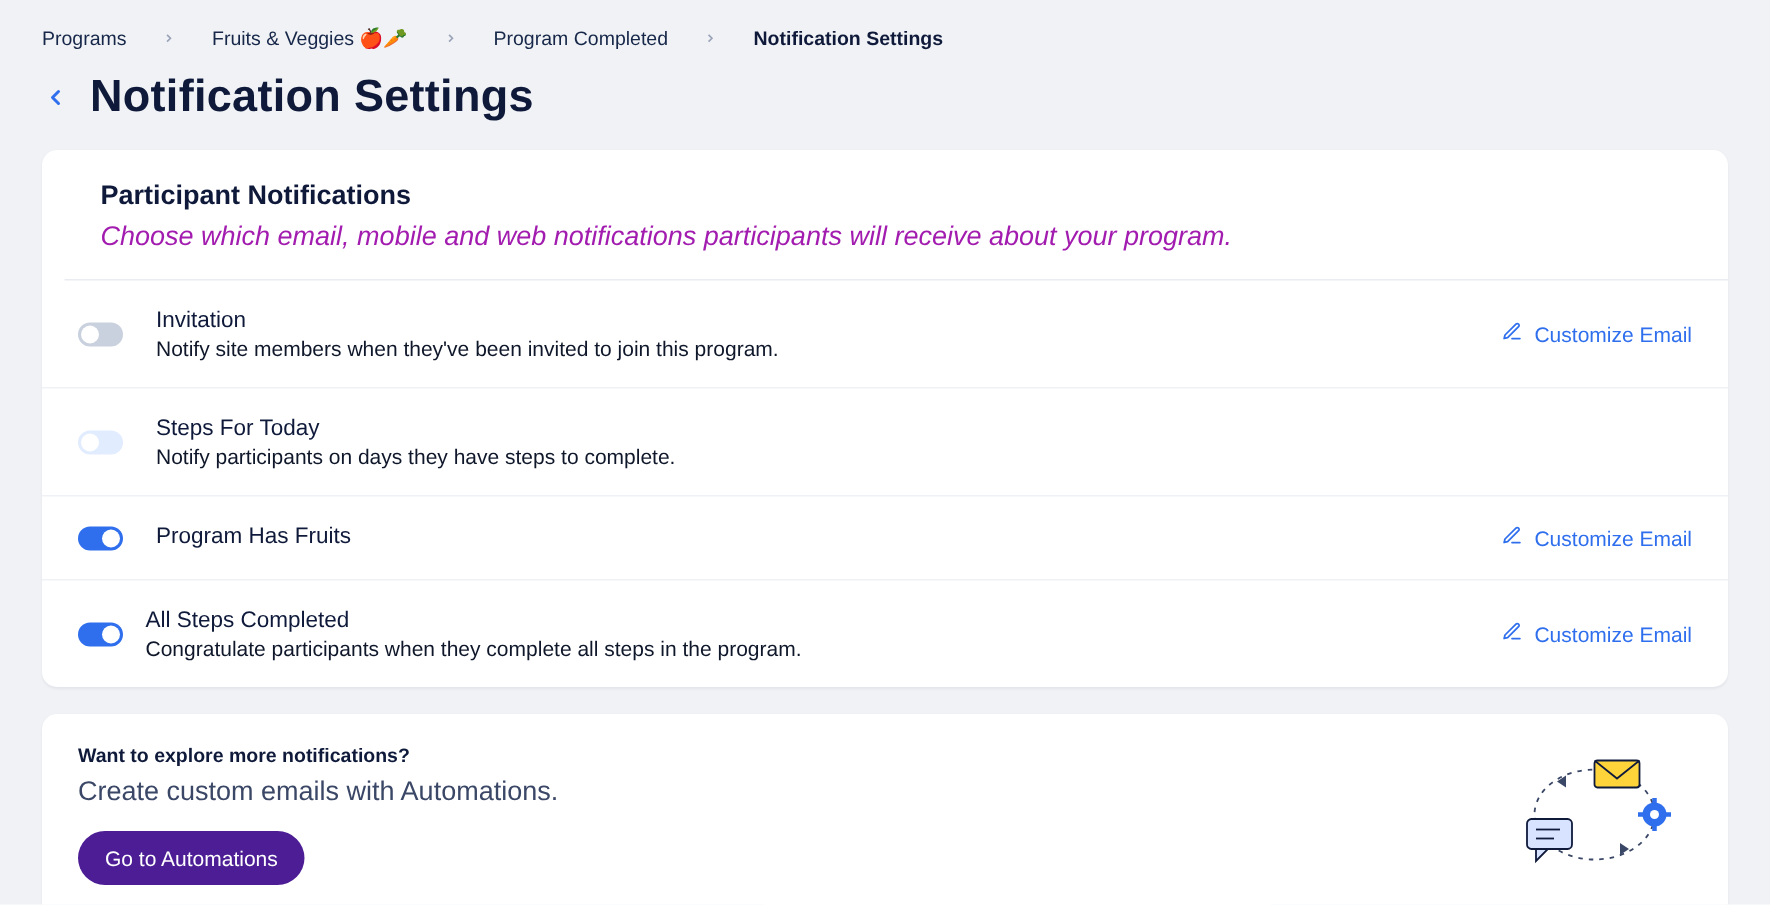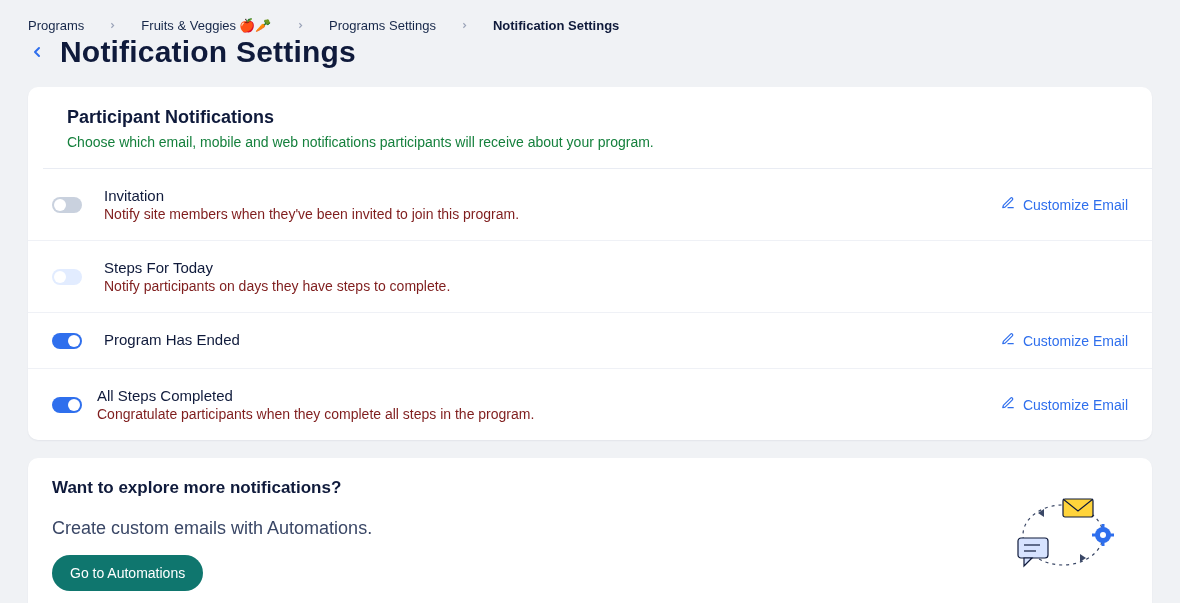--- a/index.html
+++ b/index.html
@@ -14,21 +14,21 @@
   .page {
     padding: 18px 28px 24px 28px;
   }
   
   .breadcrumb {
     display: flex;
     align-items: center;
     gap: 24px;
     font-size: 13px;
     color: #162749;
-    margin-bottom: 2px;
+    margin-bottom: 15px;
   }
   .breadcrumb .crumb { cursor: pointer; }
   .breadcrumb .sep { color: #9aa3b8; font-size: 12px; }
   .breadcrumb .current { font-weight: 600; color: #0f1a3b; }
 
   
   .title-row { display: flex; align-items: center; gap: 14px; margin-bottom: 18px; }
   .back-arrow {
     color: #2f6fed; width: 18px; height: 18px; display:flex; align-items:center; justify-content:center;
     cursor: pointer;
@@ -43,21 +43,21 @@
     border-radius: 10px;
     box-shadow: 0 1px 2px rgba(12,25,60,0.06);
     overflow: hidden;
   }
   .card-header {
     padding: 20px 24px 18px 24px;
     border-bottom: 1px solid #e9ecf3;
     margin-left: 15px;
   }
   .card-header h2 { font-size: 18px; font-weight: 700; color: #0f1a3b; margin-bottom: 6px; }
-  .card-header p { font-size: 14px; color: #15803d; }
+  .card-header p { font-size: 18px; color: #a21caf; font-style: italic; }
 
   .row {
     display: flex; align-items: center; gap: 22px;
     padding: 18px 24px;
     border-bottom: 1px solid #eff1f6;
   }
   .row:last-child { border-bottom: none; gap: 15px; }
 
   
   .toggle {
@@ -71,43 +71,43 @@
   }
   .toggle.on { background: #2f6fed; }
   .toggle.on .knob { left: 16px; }
   .toggle.off-neutral { background: #c9d1de; }
   .toggle.off-neutral .knob { left: 2px; }
   .toggle.off-light { background: #e2ecff; }
   .toggle.off-light .knob { left: 2px; }
 
   .row-text { flex: 1 1 auto; }
   .row-title { font-size: 15px; font-weight: 400; color: #0f1a3b; margin-bottom: 2px; }
-  .row-desc { font-size: 14px; color: #7f1d1d; }
+  .row-desc { font-size: 14px; color: #0f172a; }
 
   .customize {
     display: inline-flex; align-items: center; gap: 8px;
     color: #2f6fed; font-size: 14px; cursor: pointer;
     white-space: nowrap;
   }
   .customize svg { width: 14px; height: 14px; }
 
   
   .explore-card {
     margin-top: 18px;
     background: #fff;
     border-radius: 10px;
     padding: 20px 24px 24px 24px;
     display: flex; justify-content: space-between; align-items: center;
     box-shadow: 0 1px 2px rgba(12,25,60,0.06);
   }
-  .explore-left h3 { font-size: 17px; font-weight: 700; color: #0f1a3b; margin-bottom: 20px; }
+  .explore-left h3 { font-size: 13px; font-weight: 700; color: #0f1a3b; margin-bottom: 6px; }
   .explore-left p { font-size: 18px; color: #3a4766; margin-bottom: 16px; }
   .btn-primary {
     display: inline-block;
-    background: #0f766e; color: #fff; border: none; border-radius: 999px;
+    background: #4c1d95; color: #fff; border: none; border-radius: 999px;
     padding: 10px 18px; font-size: 14px; font-weight: 500; cursor: pointer;
   }
   .explore-graphic { width: 110px; height: 90px; flex: 0 0 110px; margin-right: 10px; }
 
 </style>
 </head>
 <body>
 
 <div class="page">
 
@@ -117,21 +117,21 @@
       <svg width="9" height="9" viewBox="0 0 24 24" fill="none" stroke="#9aa3b8" stroke-width="3">
           <polyline points="9 18 15 12 9 6"></polyline>
         </svg>
     </span>
     <span class="crumb">Fruits &amp; Veggies 🍎🥕</span>
     <span class="sep">
       <svg width="9" height="9" viewBox="0 0 24 24" fill="none" stroke="#9aa3b8" stroke-width="3">
           <polyline points="9 18 15 12 9 6"></polyline>
         </svg>
     </span>
-    <span class="crumb">Programs Settings</span>
+    <span class="crumb">Program Completed</span>
     <span class="sep">
       <svg width="9" height="9" viewBox="0 0 24 24" fill="none" stroke="#9aa3b8" stroke-width="3">
           <polyline points="9 18 15 12 9 6"></polyline>
         </svg>
     </span>
     <span class="current">Notification Settings</span>
   </nav>
 
   <div class="title-row">
     <span class="back-arrow">
@@ -175,21 +175,21 @@
         <div class="row-title">Steps For Today</div>
         <div class="row-desc">Notify participants on days they have steps to complete.</div>
       </div>
     </div>
 
     <div class="row">
       <div class="toggle on">
           <div class="knob"></div>
         </div>
       <div class="row-text">
-        <div class="row-title">Program Has Ended</div>
+        <div class="row-title">Program Has Fruits</div>
       </div>
       <span class="customize">
         <span>
           <svg viewBox="0 0 24 24" fill="none" stroke="#2f6fed" stroke-width="2" stroke-linecap="round" stroke-linejoin="round">
               <path d="M12 20h9"></path>
               <path d="M16.5 3.5a2.121 2.121 0 1 1 3 3L7 19l-4 1 1-4 12.5-12.5z"></path>
             </svg>
         </span>
         <span>Customize Email</span>
       </span>

